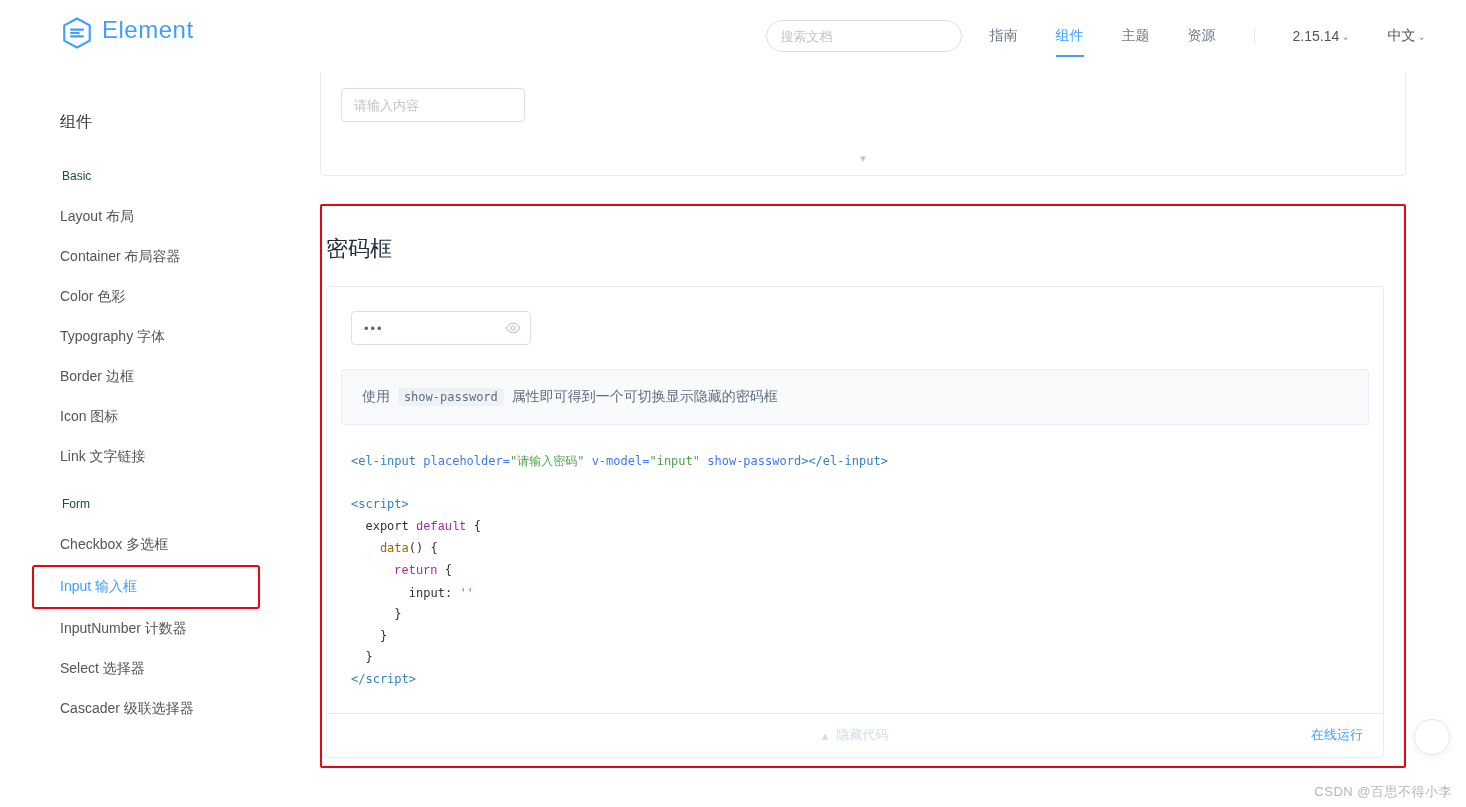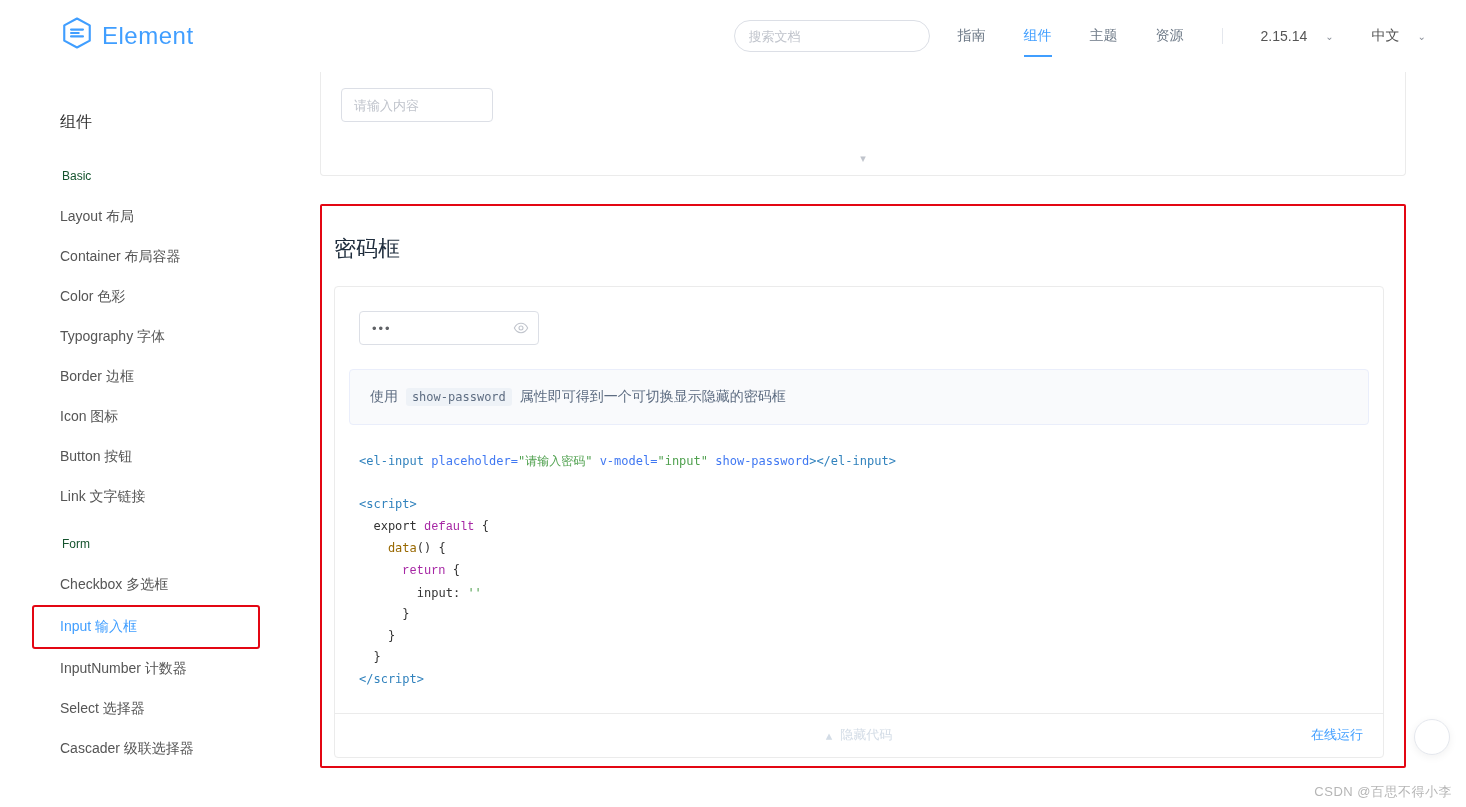--- a/index.html
+++ b/index.html
@@ -1,54 +1,54 @@
 <!DOCTYPE html>
 <html><head>
 <meta charset="utf-8">
 <style>
   * { box-sizing: border-box; margin: 0; padding: 0; }
   body { font-family: "Helvetica Neue", Helvetica, "PingFang SC", "Hiragino Sans GB", "Microsoft YaHei", Arial, sans-serif; color: #333; background: #fff; font-size: 14px; width: 1466px; }
   a { text-decoration: none; color: inherit; }
 
   
   .header { height: 72px; display: flex; align-items: center; padding: 0 40px 0 60px; border-bottom: 0; }
-  .logo { display: flex; align-items: center; color: #409EFF; font-size: 24px; font-weight: 500; letter-spacing: 0.5px; }
+  .logo { display: flex; align-items: flex-start; color: #409EFF; font-size: 24px; font-weight: 500; letter-spacing: 0.5px; }
   .logo svg { width: 34px; height: 34px; margin-right: 8px; }
   .header-spacer { flex: 1; }
   .search-box { width: 196px; height: 32px; border: 1px solid #dcdfe6; border-radius: 16px; display: flex; align-items: center; padding: 0 14px; margin-right: 28px; }
   .search-box input { border: none; outline: none; font-size: 13px; color: #606266; background: transparent; width: 100%; }
   .search-box input::placeholder { color: #c0c4cc; }
   .nav { display: flex; align-items: center; gap: 38px; }
   .nav-item { color: #6b7785; font-size: 14px; position: relative; padding: 24px 0; }
   .nav-item.active { color: #409EFF; }
   .nav-item.active::after { content: ""; position: absolute; bottom: 12px; left: 0; right: 0; height: 2px; background: #409EFF; }
   .nav-sep { width: 1px; height: 16px; background: #e4e7ed; }
-  .version-sel, .lang-sel { font-size: 14px; color: #555; display: flex; align-items: center; gap: 18px; cursor: pointer; }
+  .version-sel, .lang-sel { font-size: 14px; color: #555; display: flex; align-items: center; gap: 2px; cursor: pointer; }
   .chev { font-size: 10px; color: #8a8f99; }
 
   
   .page { display: flex; }
   .sidebar { width: 300px; padding: 40px 0 40px 60px; }
   .side-title { font-size: 16px; color: #333; margin-bottom: 36px; font-weight: 500; }
   .side-group { font-size: 12px; color: #14532d; margin: 20px 2px 14px; }
   .side-list { list-style: none; }
   .side-item { font-size: 14px; color: #555; padding: 11px 0; cursor: pointer; }
   .side-item.active { color: #409EFF; }
   .side-active-box { border: 2px solid #e30613; border-radius: 3px; margin-left: -28px; padding-left: 26px; padding-right: 10px; width: 228px; }
 
   
   .content { flex: 1; padding: 0 60px 40px 20px; }
   .prev-block { border: 1px solid #ebebeb; border-top: none; border-radius: 0 0 4px 4px; padding-bottom: 10px; margin-bottom: 28px; }
   .prev-inner { padding: 16px 20px 8px; }
-  .demo-input { width: 152px; height: 34px; border: 1px solid #dcdfe6; border-radius: 4px; padding: 0 12px; font-size: 13px; color: #606266; outline: none; }
+  .demo-input { width: 184px; height: 34px; border: 1px solid #dcdfe6; border-radius: 4px; padding: 0 12px; font-size: 13px; color: #606266; outline: none; }
   .demo-input::placeholder { color: #c0c4cc; }
   .caret-row { text-align: center; color: #c0c4cc; font-size: 11px; padding-top: 22px; }
 
   
-  .section-highlight { border: 2.5px solid #e30613; padding: 28px 20px 8px 12px; border-radius: 2px; }
+  .section-highlight { border: 2.5px solid #e30613; padding: 28px 20px 8px 4px; border-radius: 2px; }
   .sec-title { font-size: 22px; color: #1f2d3d; font-weight: 500; margin-bottom: 22px; }
   .demo-box { border: 1px solid #ebebeb; border-radius: 4px; }
   .demo-area { padding: 24px; }
   .pwd-wrap { position: relative; width: 180px; }
   .pwd-wrap input { width: 100%; height: 34px; border: 1px solid #dcdfe6; border-radius: 4px; padding: 0 34px 0 12px; font-size: 13px; color: #606266; outline: none; letter-spacing: 2px; }
   .pwd-eye { position: absolute; right: 10px; top: 50%; transform: translateY(-50%); color: #c0c4cc; display: flex; }
   .pwd-eye svg { width: 16px; height: 16px; }
 
   .desc-bar { margin: 0 14px 16px; background: #f9fafc; border: 1px solid #eaeefb; border-radius: 4px; padding: 18px 20px; font-size: 14px; color: #5e6d82; }
   .code-chip { background: #eef2f7; color: #5e6d82; font-family: Menlo, Consolas, monospace; font-size: 12px; padding: 2px 6px; border-radius: 3px; margin: 0 4px; }
@@ -108,21 +108,20 @@
     <div class="side-title">组件</div>
 
     <div class="side-group">Basic</div>
     <ul class="side-list">
       <li class="side-item">Layout 布局</li>
       <li class="side-item">Container 布局容器</li>
       <li class="side-item">Color 色彩</li>
       <li class="side-item">Typography 字体</li>
       <li class="side-item">Border 边框</li>
       <li class="side-item">Icon 图标</li>
-      <li class="side-item">Button 按钮</li>
       <li class="side-item">Link 文字链接</li>
     </ul>
 
     <div class="side-group">Form</div>
     <ul class="side-list">
       <li class="side-item">Checkbox 多选框</li>
       <li class="side-item active side-active-box">Input 输入框</li>
       <li class="side-item">InputNumber 计数器</li>
       <li class="side-item">Select 选择器</li>
       <li class="side-item">Cascader 级联选择器</li>

